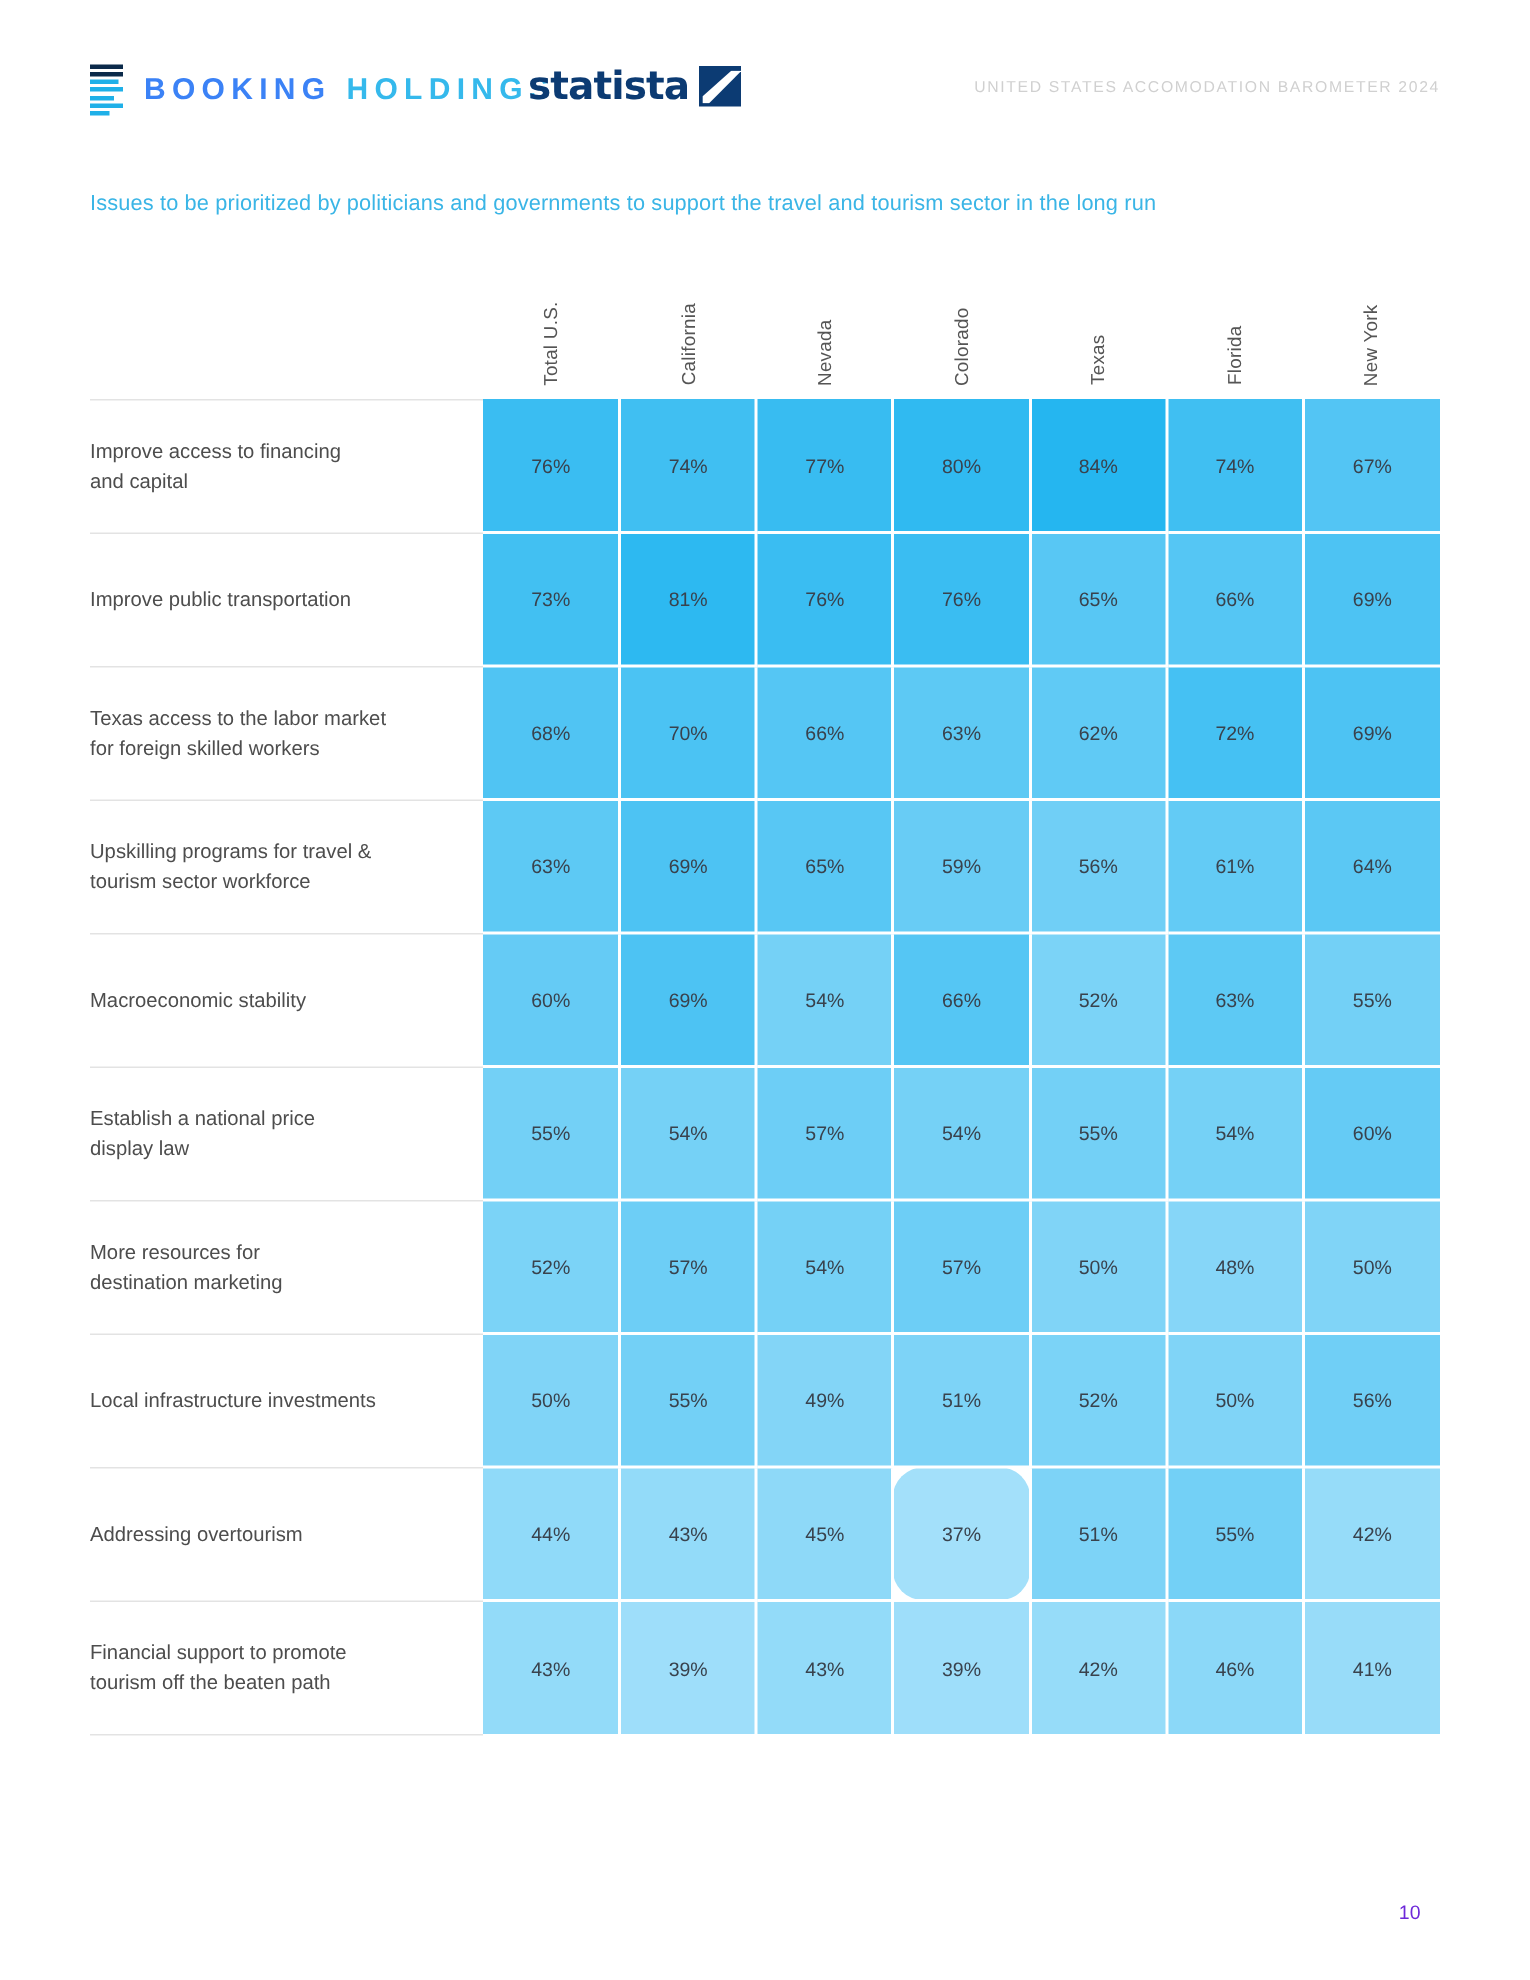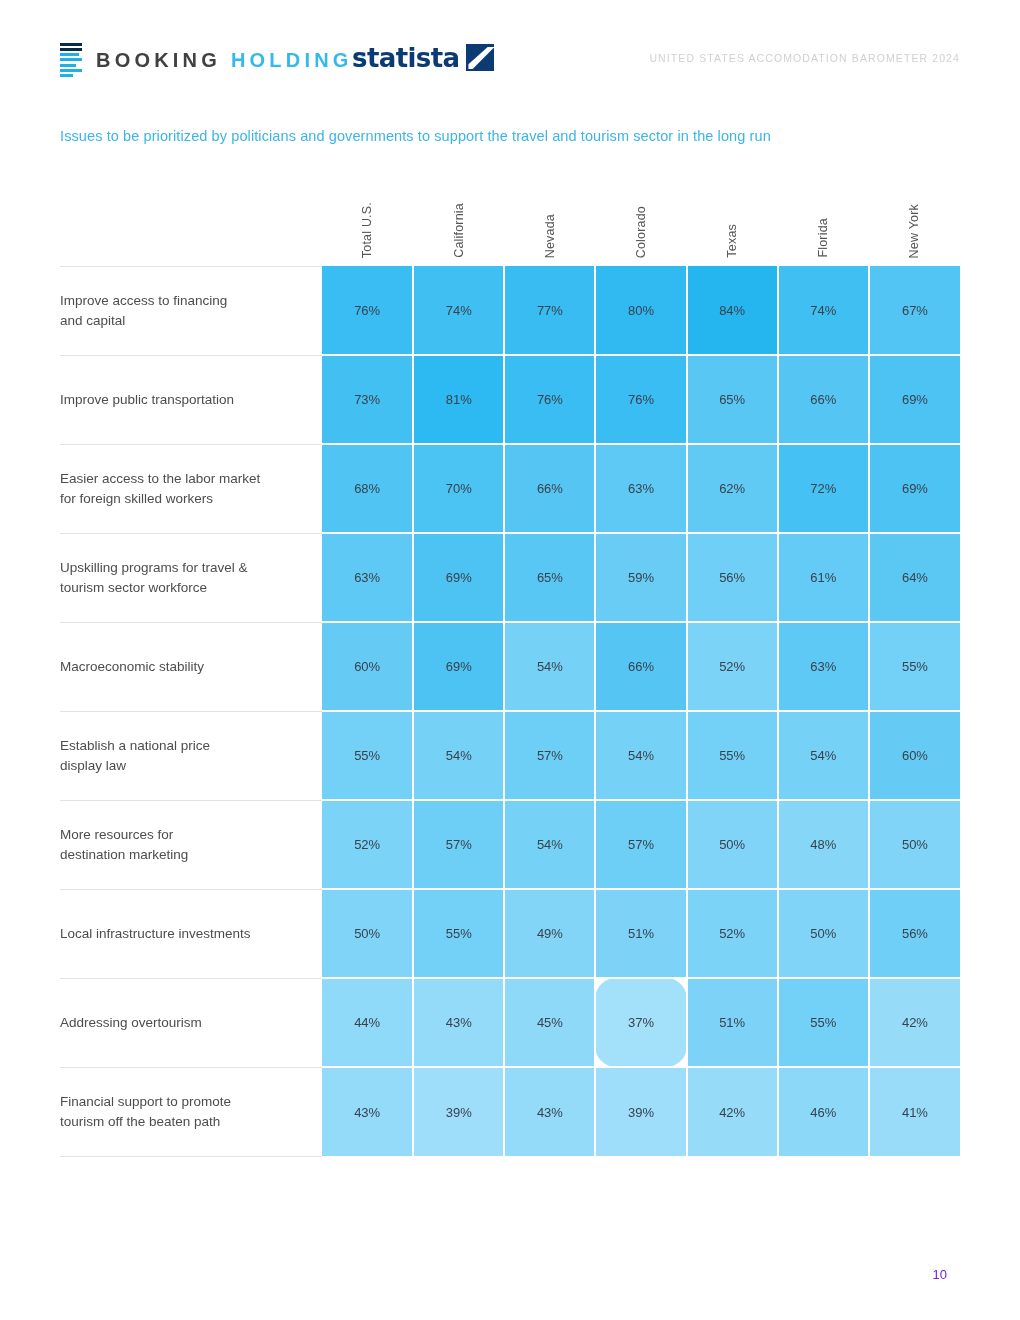--- a/index.html
+++ b/index.html
@@ -49,21 +49,21 @@
   .booking-mark i.s3 { width: 86%; }
   .booking-mark i.s4 { width: 100%; }
   .booking-mark i.s5 { width: 74%; }
   .booking-mark i.s6 { width: 100%; }
   .booking-mark i.s7 { width: 60%; }
 
   .booking-word {
     font-size: 20px;
     font-weight: bold;
     letter-spacing: 4.2px;
-    color: #404040;
+    color: #3b82f6;
     line-height: 1;
     text-align: center;
   }
   .holdings-word {
     font-size: 20px;
     font-weight: bold;
     letter-spacing: 4.2px;
     color: #35b9ec;
     line-height: 1;
     margin-left: 10px;
@@ -268,21 +268,21 @@
           <td class="cell" style="background: rgb(66, 192, 242);">73%</td>
           <td class="cell" style="background: rgb(45, 185, 241);">81%</td>
           <td class="cell" style="background: rgb(58, 189, 242);">76%</td>
           <td class="cell" style="background: rgb(58, 189, 242);">76%</td>
           <td class="cell" style="background: rgb(88, 199, 244);">65%</td>
           <td class="cell" style="background: rgb(85, 198, 244);">66%</td>
           <td class="cell" style="background: rgb(77, 195, 243);">69%</td>
         </tr>
         <tr class="datarow">
           <td class="rowlabel">
-            <div>Easier access to the labor market</div>
+            <div>Texas access to the labor market</div>
             <div>for foreign skilled workers</div>
           </td>
           <td class="cell" style="background: rgb(80, 196, 243);">68%</td>
           <td class="cell" style="background: rgb(75, 195, 243);">70%</td>
           <td class="cell" style="background: rgb(85, 198, 244);">66%</td>
           <td class="cell" style="background: rgb(93, 201, 244);">63%</td>
           <td class="cell" style="background: rgb(96, 202, 245);">62%</td>
           <td class="cell" style="background: rgb(69, 193, 243);">72%</td>
           <td class="cell" style="background: rgb(77, 195, 243);">69%</td>
         </tr>

